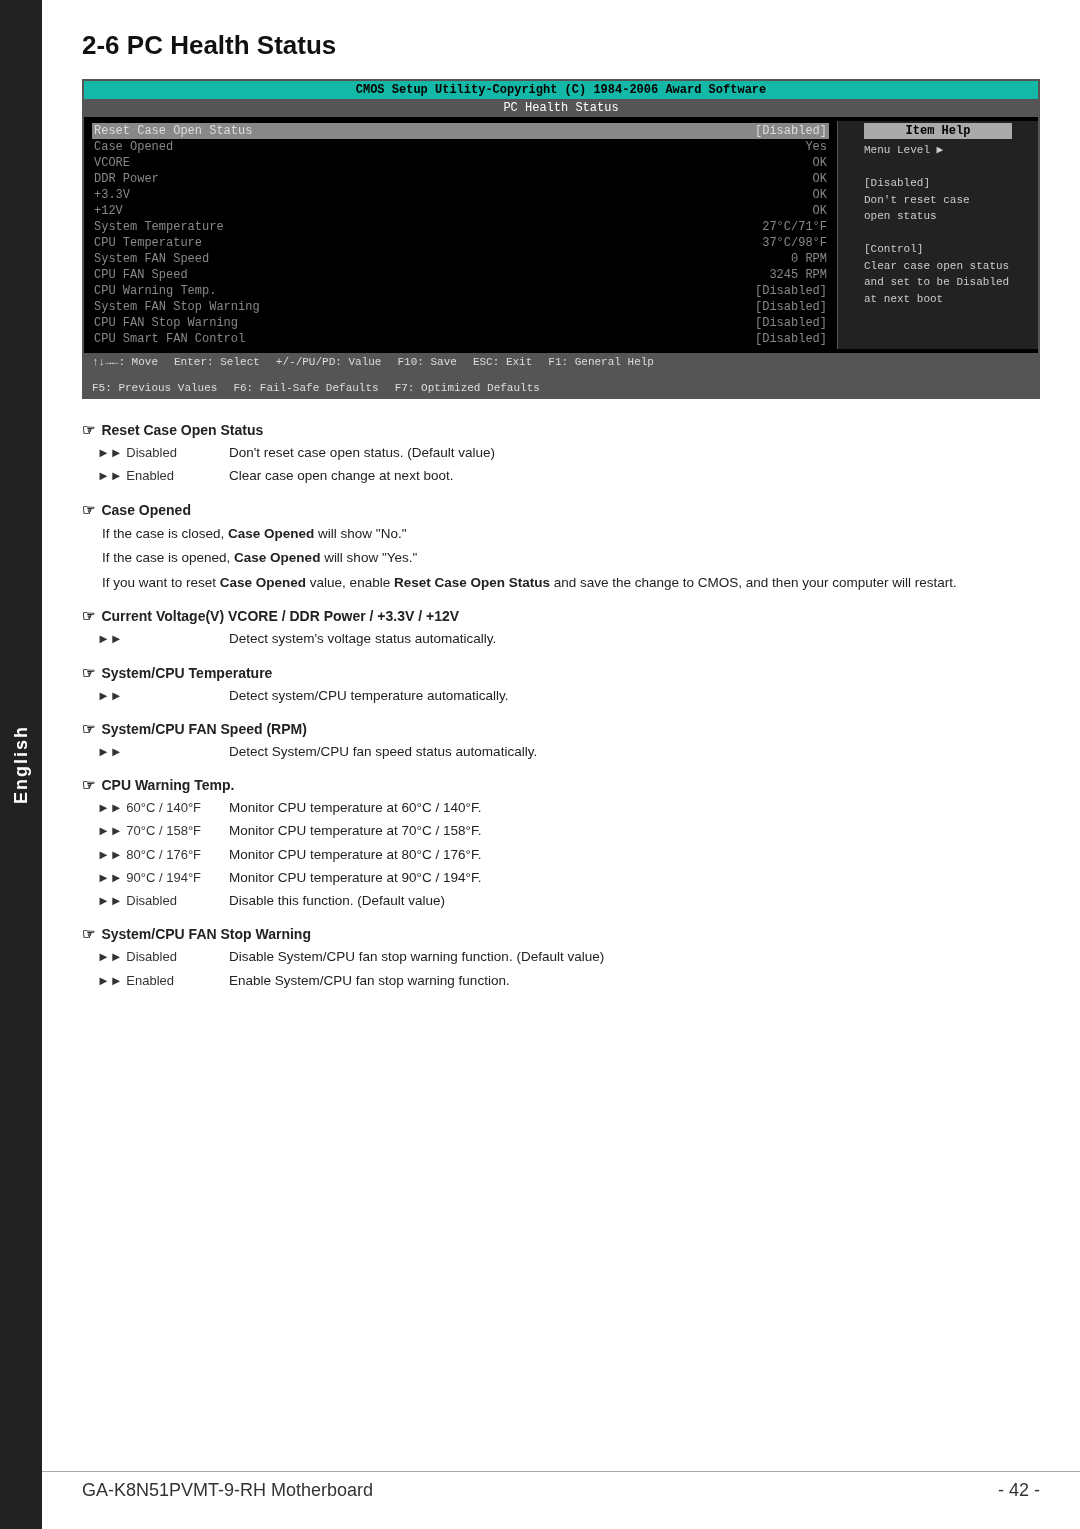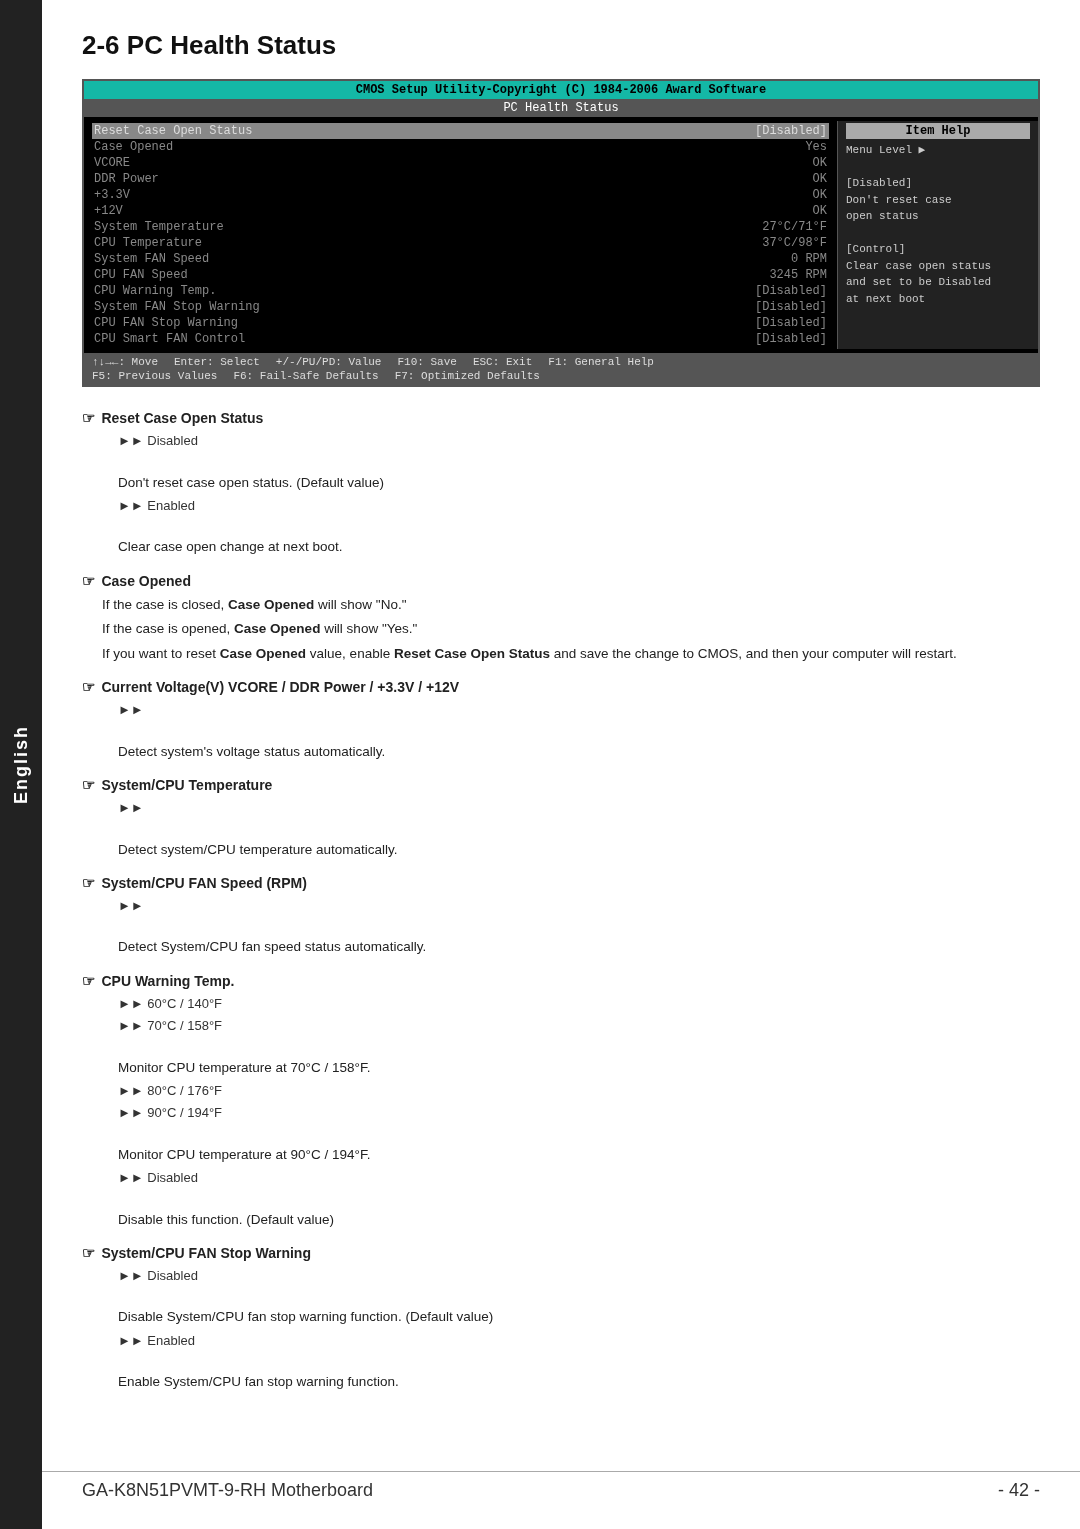--- a/index.html
+++ b/index.html
@@ -77,21 +77,21 @@
       display: flex;
       padding: 4px 0;
     }
     .bios-left {
       flex: 1;
       padding: 2px 8px;
       border-right: 1px solid #555;
     }
     .bios-right {
       width: 200px;
-      padding: 2px 8px;
+      padding: 2px 26px;
       background: #222;
       color: #ccc;
     }
     .bios-row {
       display: flex;
       justify-content: space-between;
       padding: 1px 2px;
     }
     .bios-row.selected {
       background: #888;
@@ -122,47 +122,46 @@
       line-height: 1.5;
     }
     .bios-footer {
       background: #555;
       color: #ddd;
       display: flex;
       justify-content: space-between;
       padding: 3px 8px;
       font-size: 11px;
       flex-wrap: wrap;
-      gap: 2px;
+      gap: 14px;
     }
     .bios-footer-line {
       display: flex;
       gap: 16px;
     }
 
     
     .section {
       margin-bottom: 14px;
     }
     .section-title {
       font-weight: bold;
       font-size: 14px;
       margin-bottom: 4px;
       display: flex;
       align-items: center;
       gap: 6px;
     }
     .bullet-item {
       display: flex;
-      gap: 22px;
-      margin-left: 36px;
+      gap: 12px;
+      margin-left: 15px;
       margin-bottom: 3px;
       font-size: 13.5px;
       line-height: 1.5;
-      flex-direction: column;
     }
     .bullet-arrow {
       font-size: 13px;
       color: #333;
       white-space: nowrap;
       min-width: 120px;
     }
     .bullet-text {
       flex: 1;
     }
@@ -352,27 +351,29 @@
           <span class="bullet-text">Detect System/CPU fan speed status automatically.</span>
         </div>
       </div>
       <div class="section">
         <div class="section-title">
           <span style="font-family:serif;font-size:15px;">☞</span> 
           <strong>CPU Warning Temp.</strong>
         </div>
         <div class="bullet-item">
           <span class="bullet-arrow">►► 60°C / 140°F</span>
+          <span class="bullet-text">Monitor CPU temperature at 60°C / 140°F.</span>
         </div>
         <div class="bullet-item">
           <span class="bullet-arrow">►► 70°C / 158°F</span>
           <span class="bullet-text">Monitor CPU temperature at 70°C / 158°F.</span>
         </div>
         <div class="bullet-item">
           <span class="bullet-arrow">►► 80°C / 176°F</span>
+          <span class="bullet-text">Monitor CPU temperature at 80°C / 176°F.</span>
         </div>
         <div class="bullet-item">
           <span class="bullet-arrow">►► 90°C / 194°F</span>
           <span class="bullet-text">Monitor CPU temperature at 90°C / 194°F.</span>
         </div>
         <div class="bullet-item">
           <span class="bullet-arrow">►► Disabled</span>
           <span class="bullet-text">Disable this function. (Default value)</span>
         </div>
       </div>

